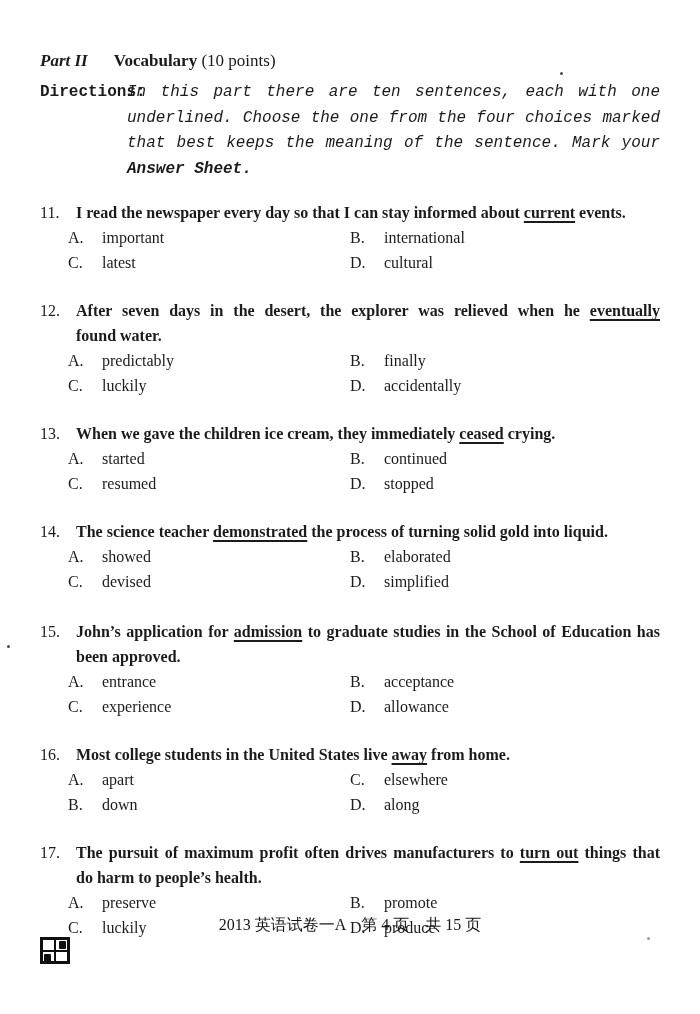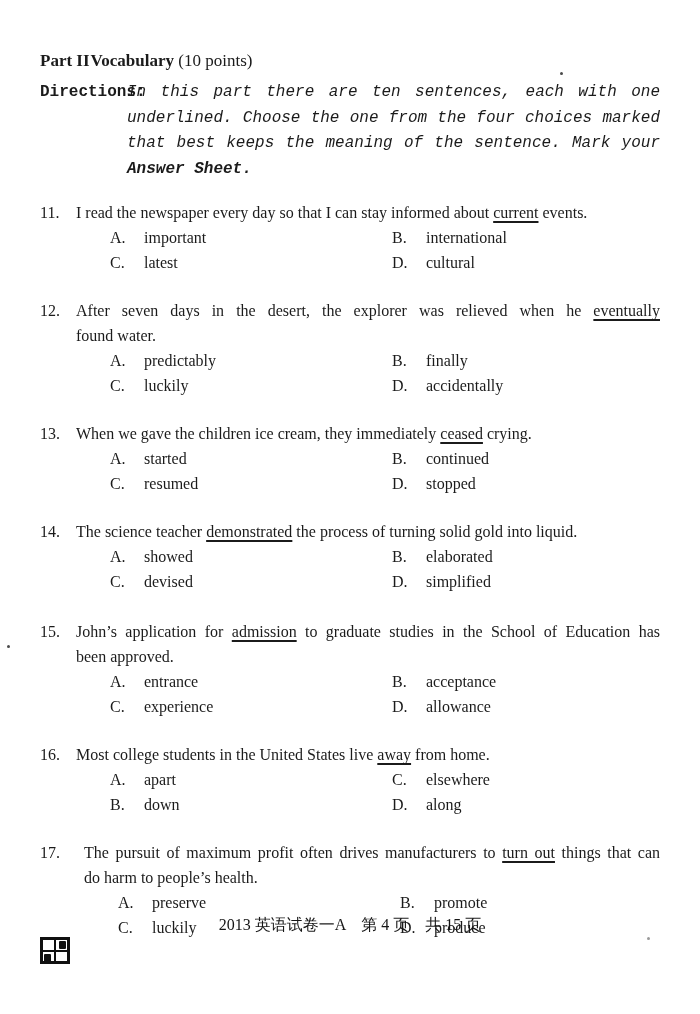--- a/index.html
+++ b/index.html
@@ -17,21 +17,21 @@
     padding: 48px 40px 0 40px;
     box-sizing: border-box;
   }
   
   .title {
     font-size: 17px; line-height: 26px;
     margin-bottom: 6px;
     white-space: nowrap;
   }
   .title .bold { font-weight: bold; }
-  .title .part { margin-right: 1px; }
+  .title .part { margin-right: 26px; font-style: italic; }
   .title .points { font-weight: normal; text-align: right; }
 
   
   .directions {
     display: flex;
     margin-bottom: 18px;
     font-family: Liberation Mono, monospace;
   }
   .dir-label {
     flex: none; width: 87px;
@@ -52,39 +52,39 @@
     height: 25.5px;
   }
 
   
   .question {
     display: flex;
     margin-bottom: 23px;
     font-size: 16px; line-height: 25px; justify-content: flex-end;
   }
   .question.gap-lg { margin-bottom: 25px; }
-  .question.last { margin-bottom: 0; gap: 8px; }
+  .question.last { margin-bottom: 0; }
   .q-num { flex: none; width: 36px; }
   .q-body { flex: 1; min-width: 0; }
-  .q-line { height: 25px; overflow: hidden; }
+  .q-line { height: 25px; overflow: hidden; font-weight: bold; }
   .q-line.just {
     text-align: justify;
     text-align-last: justify;
   }
   .uword {
     text-decoration: underline;
     text-decoration-thickness: 1.5px;
     text-underline-offset: 3px;
   }
   .opts {
     margin-left: -8px;
     display: grid;
     grid-template-columns: 282px 1fr;
   }
-  .opt { height: 25px; white-space: nowrap; margin-left: 42px; }
+  .opt { height: 25px; white-space: nowrap; }
   .opt-letter { display: inline-block; width: 34px; }
 
   
   .footer {
     position: absolute;
     left: 0; top: 912px; width: 700px;
     text-align: center;
     font-size: 16px; line-height: 25px;
     color: #161616;
   }

